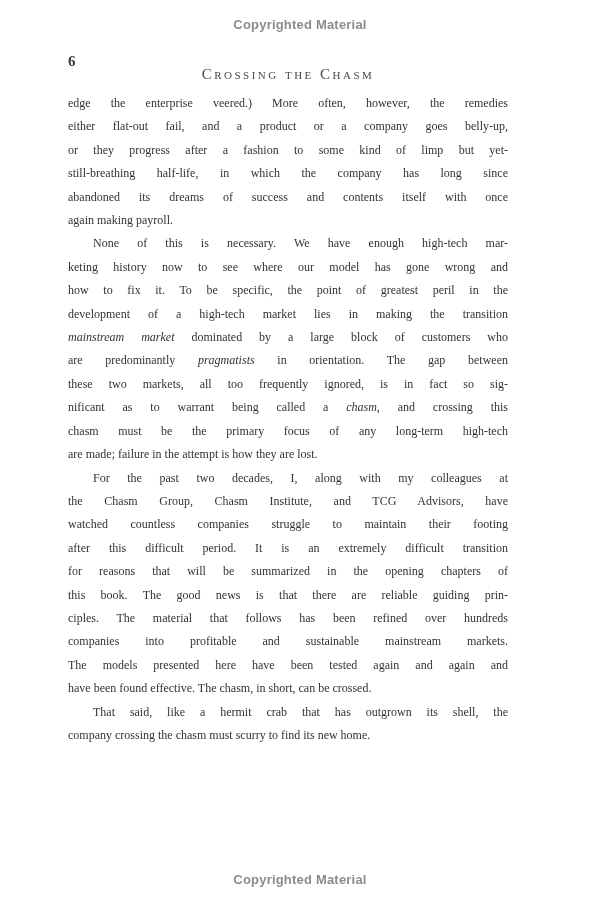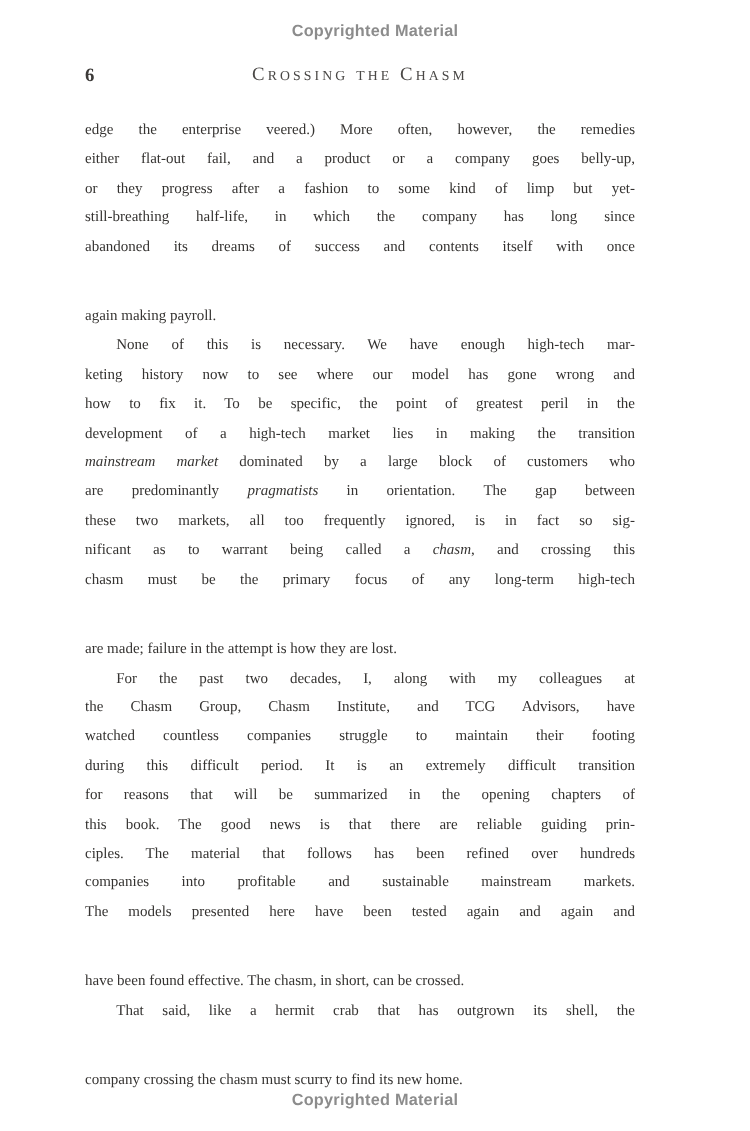--- a/index.html
+++ b/index.html
@@ -38,38 +38,38 @@
     font-weight: 600;
     color: #3c3a38;
   }
   .running-head {
     display: block;
     text-align: center;
     font-variant: small-caps;
     font-size: 15px;
     letter-spacing: 2.5px;
     color: #4a4846;
+    margin-top: 14px;
   }
   .body-text {
     position: absolute;
     top: 92px;
     left: 68px;
     width: 440px;
     font-size: 12px;
     line-height: 23.4px;
     color: #353331;
   }
   .line {
     text-align: justify;
     text-align-last: justify;
     white-space: normal;
   }
   .line.last {
     text-align-last: left;
-    margin-top: 32px;
   }
   .line.indent {
     text-indent: 25px;
   }
   .italic { font-style: italic; }
 </style>
 </head>
 <body>
 
 <div class="page">
@@ -98,21 +98,21 @@
         <div class="line"><span>are predominantly </span><span class="italic">pragmatists</span><span> in orientation. The gap between</span></div>
         <div class="line"><span>these two markets, all too frequently ignored, is in fact so sig-</span></div>
         <div class="line"><span>nificant as to warrant being called a </span><span class="italic">chasm</span><span>, and crossing this</span></div>
         <div class="line"><span>chasm must be the primary focus of any long-term high-tech</span></div>
         <div class="line last"><span>are made; failure in the attempt is how they are lost.</span></div>
       </div>
       <div class="paragraph">
         <div class="line indent"><span>For the past two decades, I, along with my colleagues at</span></div>
         <div class="line"><span>the Chasm Group, Chasm Institute, and TCG Advisors, have</span></div>
         <div class="line"><span>watched countless companies struggle to maintain their footing</span></div>
-        <div class="line"><span>during this difficult period. It is an extremely difficult transition</span></div>
+        <div class="line"><span>after this difficult period. It is an extremely difficult transition</span></div>
         <div class="line"><span>for reasons that will be summarized in the opening chapters of</span></div>
         <div class="line"><span>this book. The good news is that there are reliable guiding prin-</span></div>
         <div class="line"><span>ciples. The material that follows has been refined over hundreds</span></div>
         <div class="line"><span>companies into profitable and sustainable mainstream markets.</span></div>
         <div class="line"><span>The models presented here have been tested again and again and</span></div>
         <div class="line last"><span>have been found effective. The chasm, in short, can be crossed.</span></div>
       </div>
       <div class="paragraph">
         <div class="line indent"><span>That said, like a hermit crab that has outgrown its shell, the</span></div>
         <div class="line last"><span>company crossing the chasm must scurry to find its new home.</span></div>

